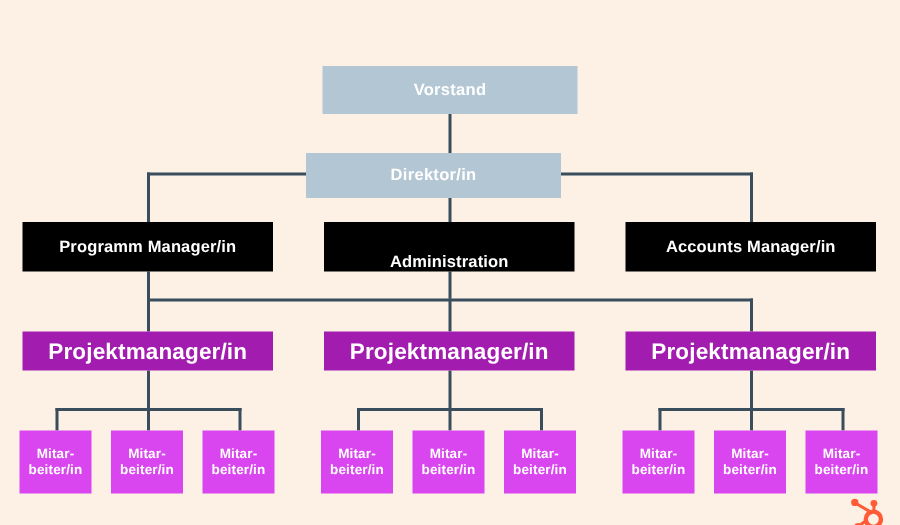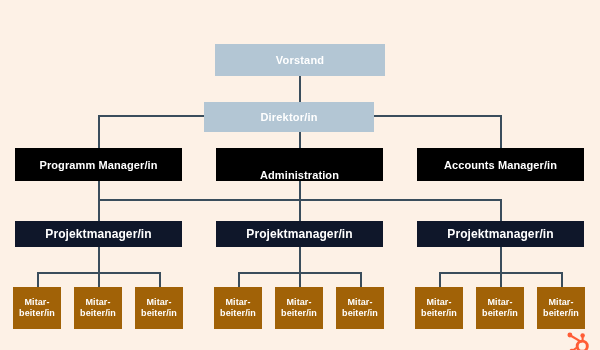--- a/index.html
+++ b/index.html
@@ -35,26 +35,26 @@
     background: #b3c6d4;
     font-size: 11px;
     letter-spacing: .2px;
   }
   .lvl3 {
     background: #000000;
     font-size: 11px;
     letter-spacing: .1px;
   }
   .lvl4 {
-    background: #0f172a;
-    font-size: 12px;
+    background: #a21caf;
+    font-size: 15px;
     letter-spacing: .1px;
   }
   .lvl5 {
-    background: #a16207;
+    background: #d946ef;
     font-size: 9px;
     line-height: 1.25;
     letter-spacing: .1px;
   }
   .lvl5 span { display: block; }
   .conn {
     position: absolute;
     background: #3a4d5c;
     z-index: 1;
   }

